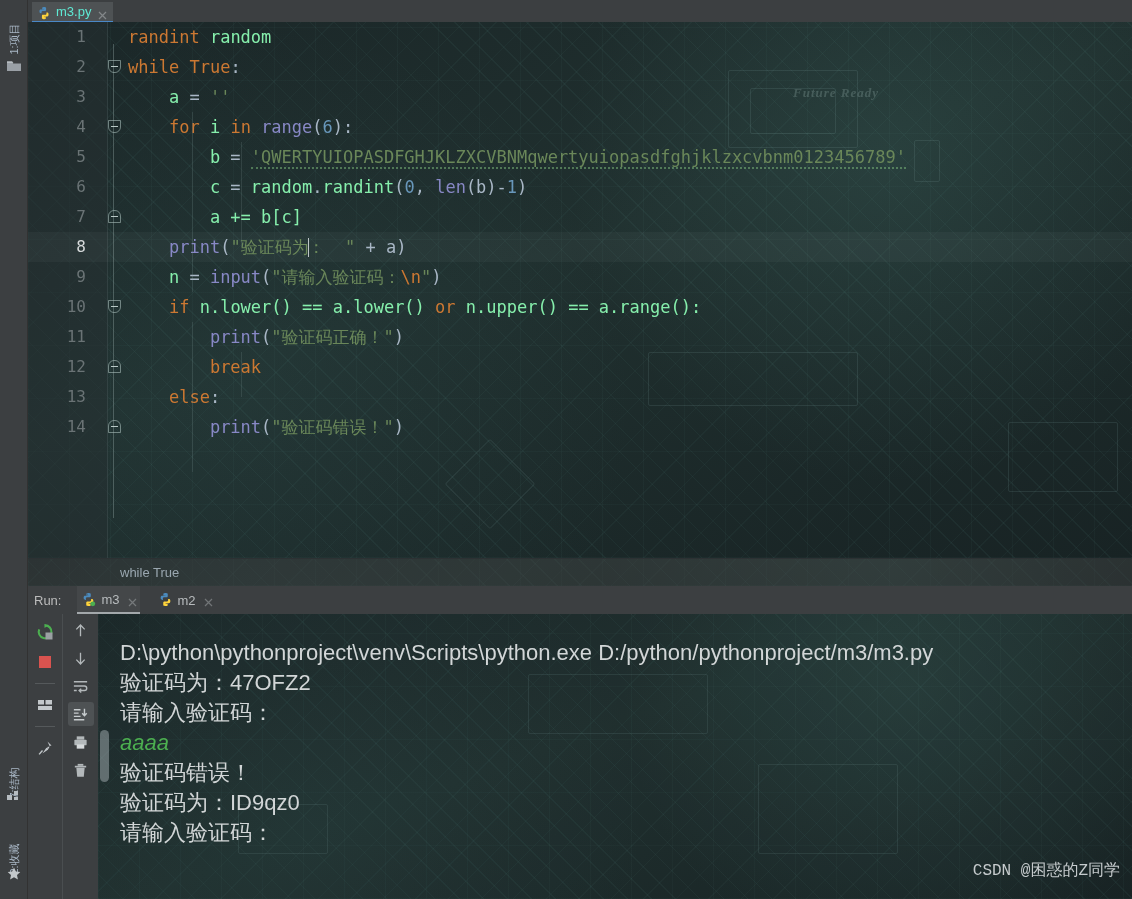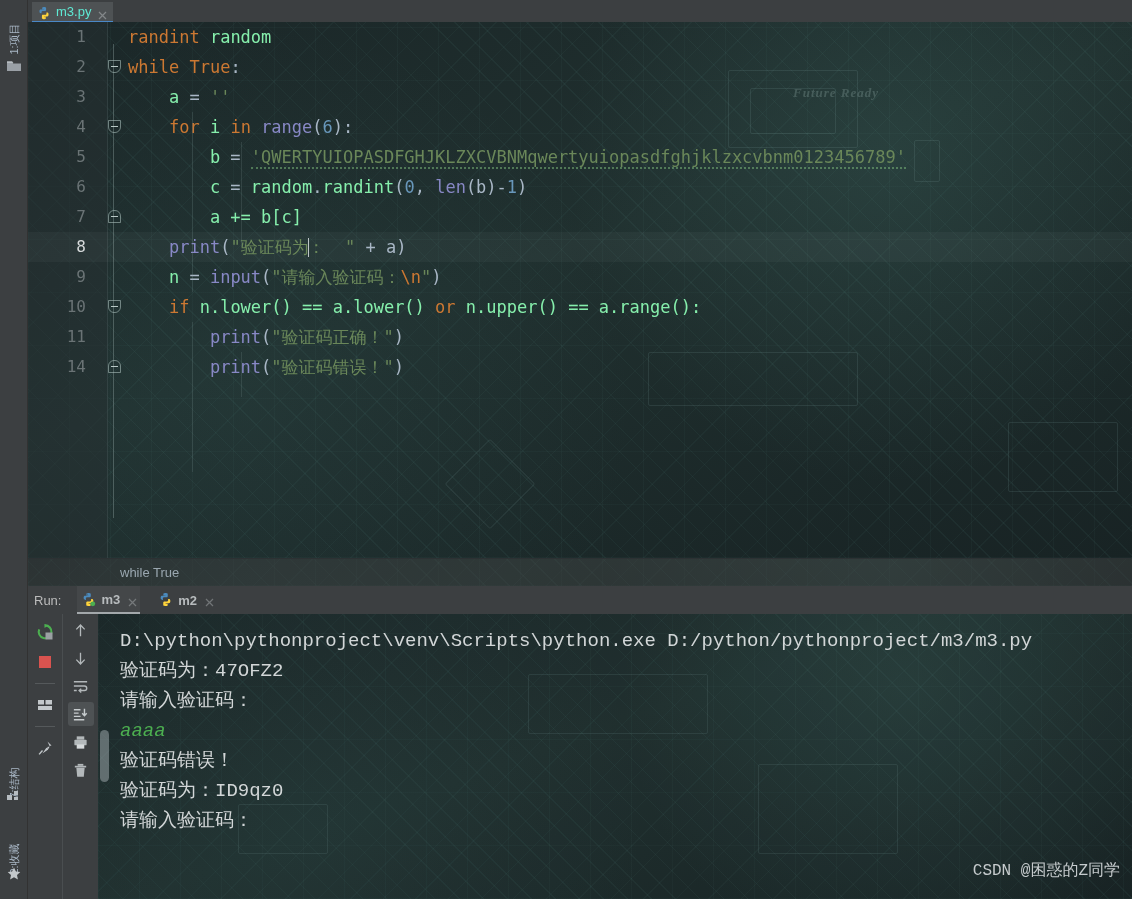--- a/index.html
+++ b/index.html
@@ -165,21 +165,21 @@
     background: #3c3f41;
   }
   .runhead {
     position: absolute; left: 0; top: 0; right: 0; height: 28px;
     display: flex; align-items: center; padding-left: 6px;
   }
   .runlabel { color: #bbbbbb; font-size: 13px; margin-right: 16px; }
   .runtab {
     position: relative; height: 28px; padding: 0 20px 0 24px;
     display: flex; align-items: center;
-    color: #b7bbbd; font-size: 13px; font-weight: bold;
+    color: #b7bbbd; font-size: 13px;
   }
   .runtab.active {
     background: rgba(255,255,255,0.045);
     border-bottom: 2px solid #a3a8ab;
   }
   .runtab .pyicon { position: absolute; left: 4px; top: 6px; width: 15px; height: 15px; }
   .runtab .xclose { position: absolute; right: 3px; top: 9px; width: 9px; height: 9px; opacity: .5; }
 
   .runtools {
     position: absolute; left: 0; top: 28px; width: 34px; bottom: 0;
@@ -200,23 +200,23 @@
   .tbtn.sel { background: #4e5254; }
   .tsep { width: 20px; height: 1px; background: #55595b; margin: 3px 0; }
 
   .console {
     position: absolute; left: 70px; top: 28px; right: 0; bottom: 0;
     background: #222d2e; overflow: hidden;
   }
   .console .wallpaper { opacity: .9; }
   .clines {
     position: relative; z-index: 3;
-    padding: 12px 0 0 22px;
-    font-family: Liberation Mono, monospace;
-    font-size: 19px; line-height: 30px;
+    padding: 24px 0 0 22px;
+    font-family: Liberation Sans, sans-serif;
+    font-size: 22px; line-height: 30px;
     color: #d2d6d7; white-space: pre;
   }
   .clines .inp { color: #4caf50; font-style: italic; }
   .cscroll {
     position: absolute; left: 2px; top: 116px;
     width: 9px; height: 52px; border-radius: 5px;
     background: rgba(190,200,205,0.42); z-index: 5;
   }
   .watermark {
     position: absolute; right: 12px; bottom: 18px; z-index: 9;
@@ -298,20 +298,22 @@
         <div class="cl"><span class="ln">2</span><span class="fold open"><i></i></span><span class="kw">while</span><span class="op"> </span><span class="kw">True</span><span class="op">:</span></div>
         <div class="cl"><span class="ln">3</span><span class="id">    a </span><span class="op">= </span><span class="str">''</span></div>
         <div class="cl"><span class="ln">4</span><span class="fold open"><i></i></span><span class="op">    </span><span class="kw">for</span><span class="id"> i </span><span class="kw">in</span><span class="op"> </span><span class="bi">range</span><span class="op">(</span><span class="num">6</span><span class="op">):</span></div>
         <div class="cl"><span class="ln">5</span><span class="id">        b </span><span class="op">= </span><span class="str sqgl">'QWERTYUIOPASDFGHJKLZXCVBNMqwertyuiopasdfghjklzxcvbnm0123456789'</span></div>
         <div class="cl"><span class="ln">6</span><span class="id">        c </span><span class="op">= </span><span class="id">random</span><span class="op">.</span><span class="id">randint</span><span class="op">(</span><span class="num">0</span><span class="op">, </span><span class="bi">len</span><span class="op">(b)-</span><span class="num">1</span><span class="op">)</span></div>
         <div class="cl"><span class="ln">7</span><span class="fold close"><i></i></span><span class="id">        a += b[c]</span></div>
         <div class="cl cur"><span class="ln">8</span><span class="op">    </span><span class="bi">print</span><span class="op">(</span><span class="str">"验证码为</span><span class="caret"></span><span class="str">：  "</span><span class="op"> + a)</span></div>
         <div class="cl"><span class="ln">9</span><span class="id">    n </span><span class="op">= </span><span class="bi">input</span><span class="op">(</span><span class="str">"请输入验证码：</span><span class="esc">\n</span><span class="str">"</span><span class="op">)</span></div>
         <div class="cl"><span class="ln">10</span><span class="fold open"><i></i></span><span class="op">    </span><span class="kw">if</span><span class="id"> n.lower() == a.lower() </span><span class="kw">or</span><span class="id"> n.upper() == a.range():</span></div>
         <div class="cl"><span class="ln">11</span><span class="op">        </span><span class="bi">print</span><span class="op">(</span><span class="str">"验证码正确！"</span><span class="op">)</span></div>
+        <div class="cl"><span class="ln">12</span><span class="fold close"><i></i></span><span class="op">        </span><span class="kw">break</span></div>
+        <div class="cl"><span class="ln">13</span><span class="op">    </span><span class="kw">else</span><span class="op">:</span></div>
         <div class="cl"><span class="ln">14</span><span class="fold close"><i></i></span><span class="op">        </span><span class="bi">print</span><span class="op">(</span><span class="str">"验证码错误！"</span><span class="op">)</span></div>
       </div>
 
     <div class="indentguide" style="left:164px;top:90px;height:180px"></div>
     <div class="indentguide" style="left:213px;top:120px;height:105px"></div>
     <div class="indentguide" style="left:164px;top:300px;height:150px"></div>
     <div class="indentguide" style="left:213px;top:330px;height:45px"></div>
   </div>
 
   <div class="breadcrumb">

